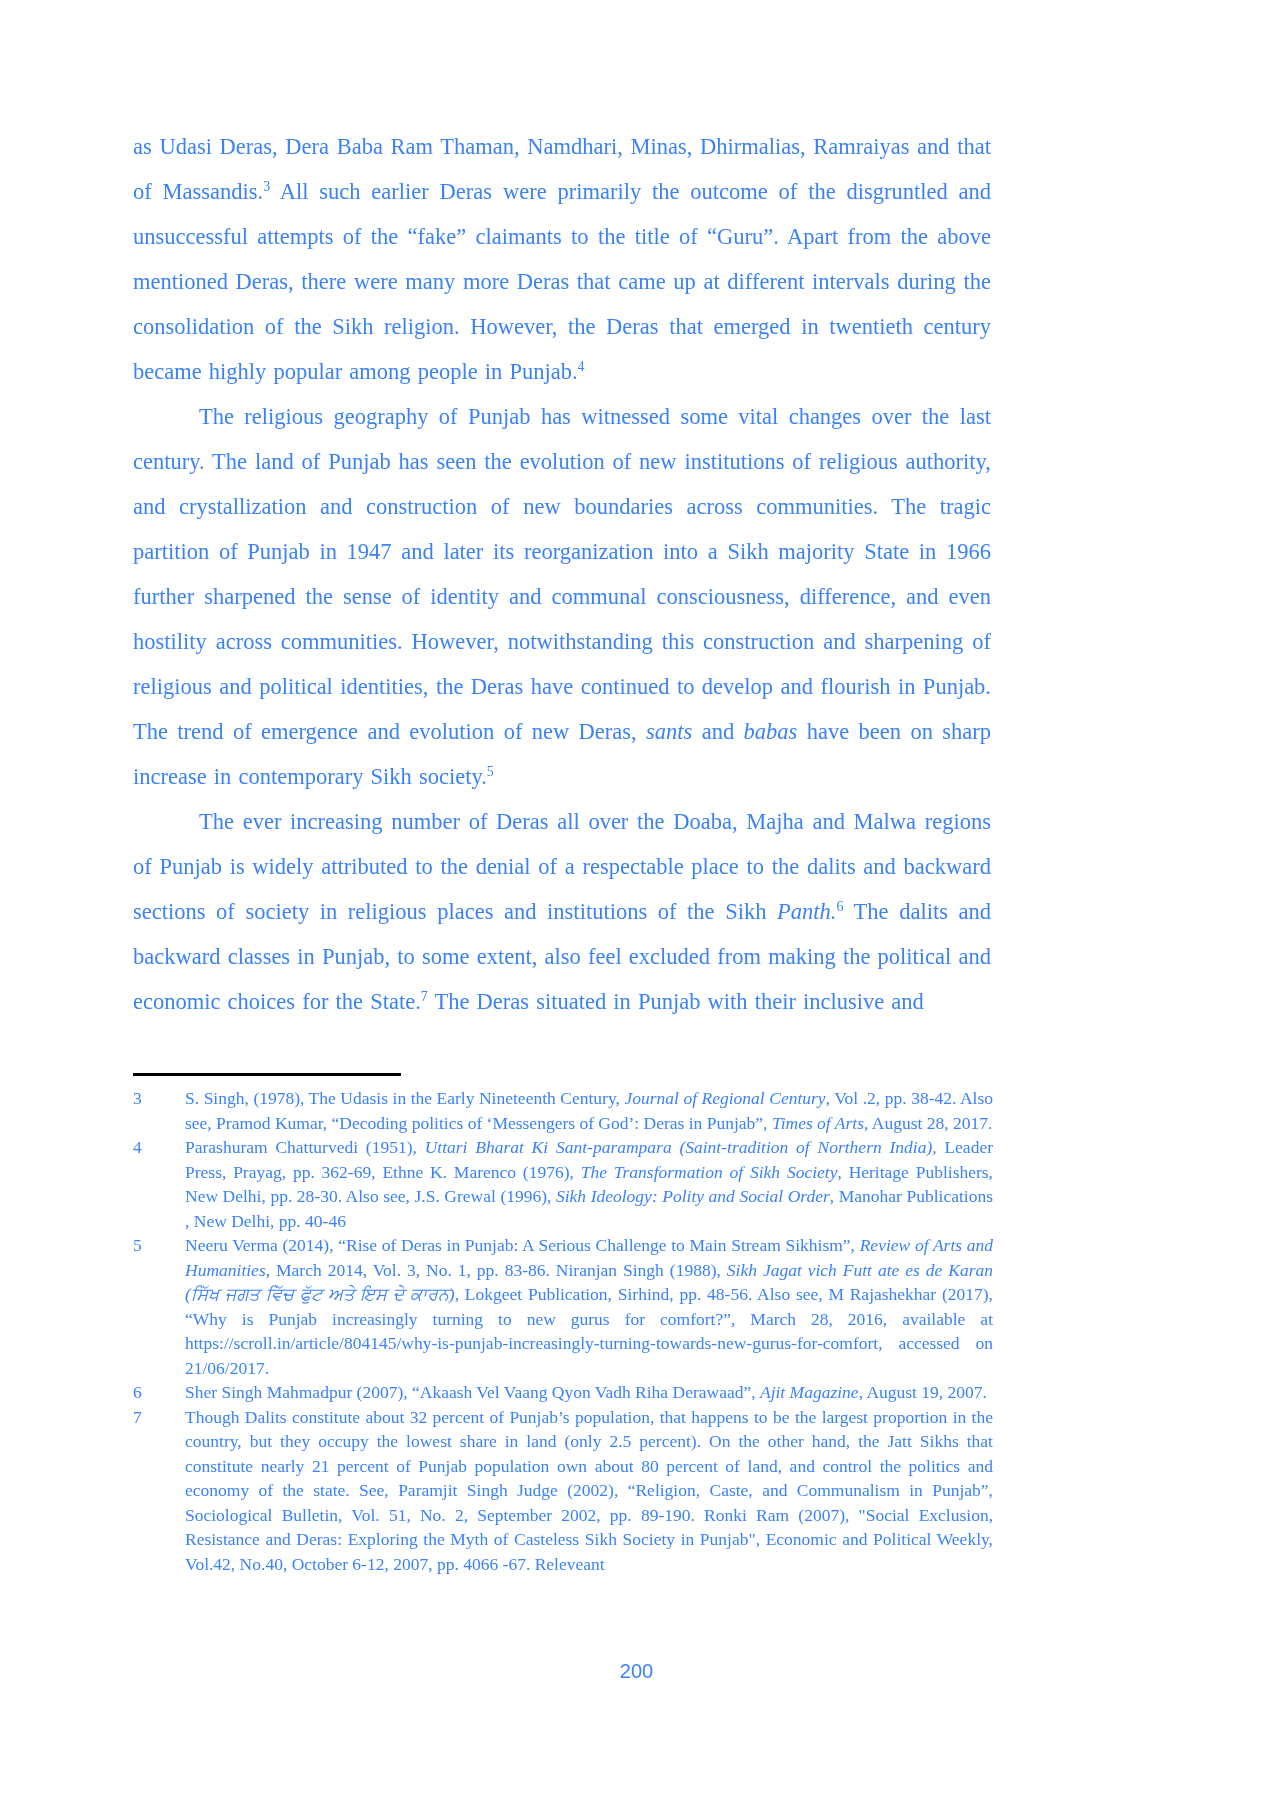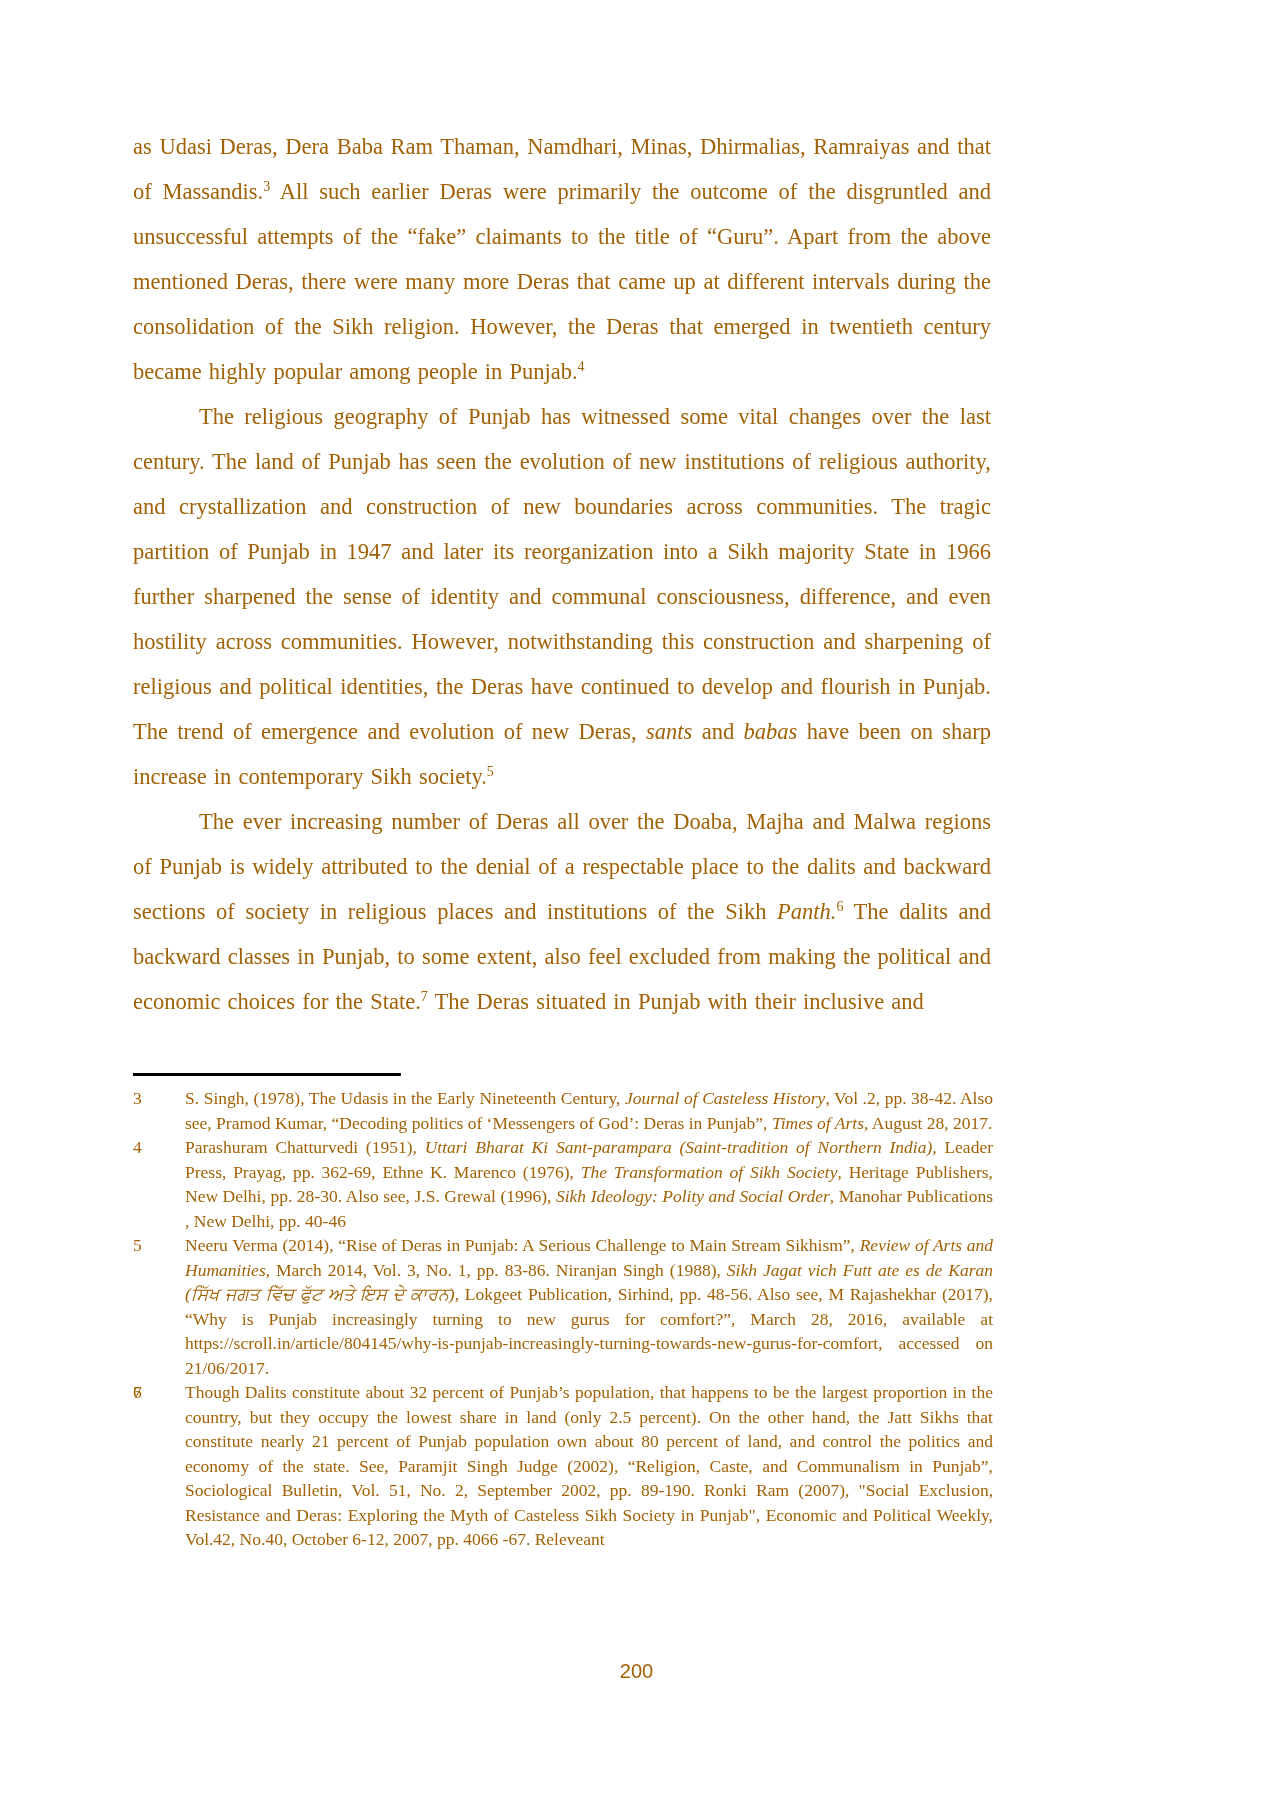--- a/index.html
+++ b/index.html
@@ -2,21 +2,21 @@
 <html><head>
 <meta charset="utf-8">
 <style>
   html,body { margin:0; padding:0; background:#e8e8e8; }
   .page {
     position:relative;
     width:1273px; height:1800px;
     margin:0 auto;
     background:#ffffff;
     font-family:"Liberation Serif","DejaVu Serif",serif;
-    color:#a16207;
+    color:#3b82f6;
     overflow:hidden;
   }
   .body-text {
     position:absolute;
     left:133px; top:124px;
     width:858px;
   }
   p.body-para {
     margin:0;
     font-size:22.5px;
@@ -67,20 +67,20 @@
 <body>
 
 <div class="page">
   <main class="body-text">
       <p class="body-para"><span>as Udasi Deras, Dera Baba Ram Thaman, Namdhari, Minas, Dhirmalias, Ramraiyas and that of Massandis.</span><sup>3</sup><span> All such earlier Deras were primarily the outcome of the disgruntled and unsuccessful attempts of the “fake” claimants to the title of “Guru”. Apart from the above mentioned Deras, there were many more Deras that came up at different intervals during the consolidation of the Sikh religion. However, the Deras that emerged in twentieth century became highly popular among people in Punjab.</span><sup>4</sup></p>
       <p class="body-para indent"><span>The religious geography of Punjab has witnessed some vital changes over the last century. The land of Punjab has seen the evolution of new institutions of religious authority, and crystallization and construction of new boundaries across communities. The tragic partition of Punjab in 1947 and later its reorganization into a Sikh majority State in 1966 further sharpened the sense of identity and communal consciousness, difference, and even hostility across communities. However, notwithstanding this construction and sharpening of religious and political identities, the Deras have continued to develop and flourish in Punjab. The trend of emergence and evolution of new Deras, </span><i>sants</i><span> and </span><i>babas</i><span> have been on sharp increase in contemporary Sikh society.</span><sup>5</sup></p>
       <p class="body-para indent"><span>The ever increasing number of Deras all over the Doaba, Majha and Malwa regions of Punjab is widely attributed to the denial of a respectable place to the dalits and backward sections of society in religious places and institutions of the Sikh </span><i>Panth.</i><sup>6</sup><span> The dalits and backward classes in Punjab, to some extent, also feel excluded from making the political and economic choices for the State.</span><sup>7</sup><span> The Deras situated in Punjab with their inclusive and</span></p>
     </main>
   <div class="fn-sep"></div>
   <section class="footnotes">
-      <div class="fn-item"><span class="fn-num">3</span><span class="fn-text"><span>S. Singh, (1978), The Udasis in the Early Nineteenth Century, </span><i>Journal of Casteless History</i><span>, Vol .2, pp. 38-42. Also see, Pramod Kumar, “Decoding politics of ‘Messengers of God’: Deras in Punjab”, </span><i>Times of Arts</i><span>, August 28, 2017.</span></span></div>
+      <div class="fn-item"><span class="fn-num">3</span><span class="fn-text"><span>S. Singh, (1978), The Udasis in the Early Nineteenth Century, </span><i>Journal of Regional Century</i><span>, Vol .2, pp. 38-42. Also see, Pramod Kumar, “Decoding politics of ‘Messengers of God’: Deras in Punjab”, </span><i>Times of Arts</i><span>, August 28, 2017.</span></span></div>
       <div class="fn-item"><span class="fn-num">4</span><span class="fn-text"><span>Parashuram Chatturvedi (1951), </span><i>Uttari Bharat Ki Sant-parampara (Saint-tradition of Northern India),</i><span> Leader Press, Prayag, pp. 362-69, Ethne K. Marenco (1976), </span><i>The Transformation of Sikh Society</i><span>, Heritage Publishers, New Delhi, pp. 28-30. Also see, J.S. Grewal (1996), </span><i>Sikh Ideology: Polity and Social Order</i><span>, Manohar Publications , New Delhi, pp. 40-46</span></span></div>
       <div class="fn-item"><span class="fn-num">5</span><span class="fn-text"><span>Neeru Verma (2014), “Rise of Deras in Punjab: A Serious Challenge to Main Stream Sikhism”, </span><i>Review of Arts and Humanities</i><span>, March 2014, Vol. 3, No. 1, pp. 83-86. Niranjan Singh (1988), </span><i>Sikh Jagat vich Futt ate es de Karan (ਸਿੱਖ ਜਗਤ ਵਿੱਚ ਫੁੱਟ ਅਤੇ ਇਸ ਦੇ ਕਾਰਨ)</i><span>,  Lokgeet  Publication, Sirhind, pp. 48-56. Also see, M Rajashekhar (2017), “Why is Punjab increasingly turning to new gurus for comfort?”, March 28, 2016, available at https://scroll.in/article/804145/why-is-punjab-increasingly-turning-towards-new-gurus-for-comfort, accessed on 21/06/2017.</span></span></div>
-      <div class="fn-item"><span class="fn-num">6</span></div>
+      <div class="fn-item"><span class="fn-num">6</span><span class="fn-text"><span>Sher Singh Mahmadpur (2007), “Akaash Vel Vaang Qyon Vadh Riha Derawaad”, </span><i>Ajit Magazine</i><span>, August 19, 2007.</span></span></div>
       <div class="fn-item"><span class="fn-num">7</span><span class="fn-text"><span>Though Dalits constitute about 32 percent of Punjab’s population, that happens to be the largest proportion in the country, but they occupy the lowest share in land (only 2.5 percent). On the other hand, the Jatt Sikhs that constitute nearly 21 percent of Punjab population own about 80 percent of land, and control the politics and economy of the state. See, Paramjit Singh Judge (2002), “Religion, Caste, and Communalism in Punjab”, Sociological Bulletin, Vol. 51, No. 2, September 2002, pp. 89-190. Ronki Ram (2007), "Social Exclusion, Resistance and Deras: Exploring the Myth of Casteless Sikh Society in Punjab", Economic and Political Weekly, Vol.42, No.40, October 6-12, 2007,  pp. 4066 -67. Releveant</span></span></div>
     </section>
   <footer class="page-number">200</footer>
 </div>
 
 </body></html>

